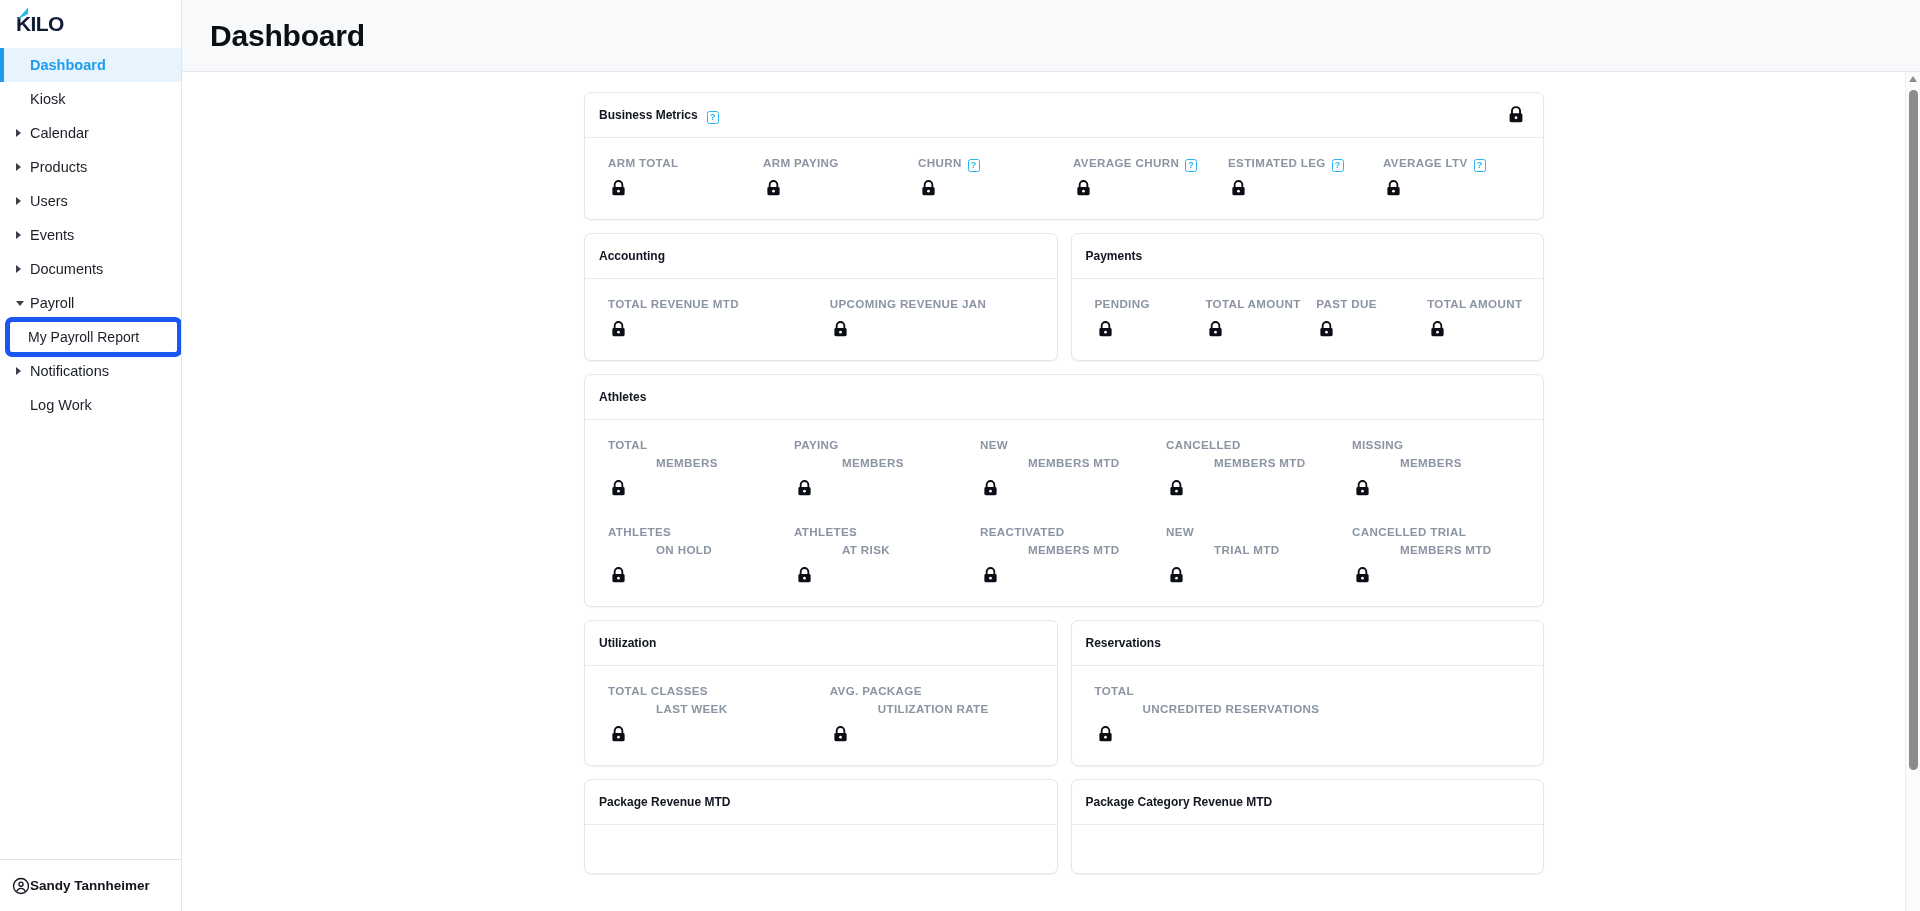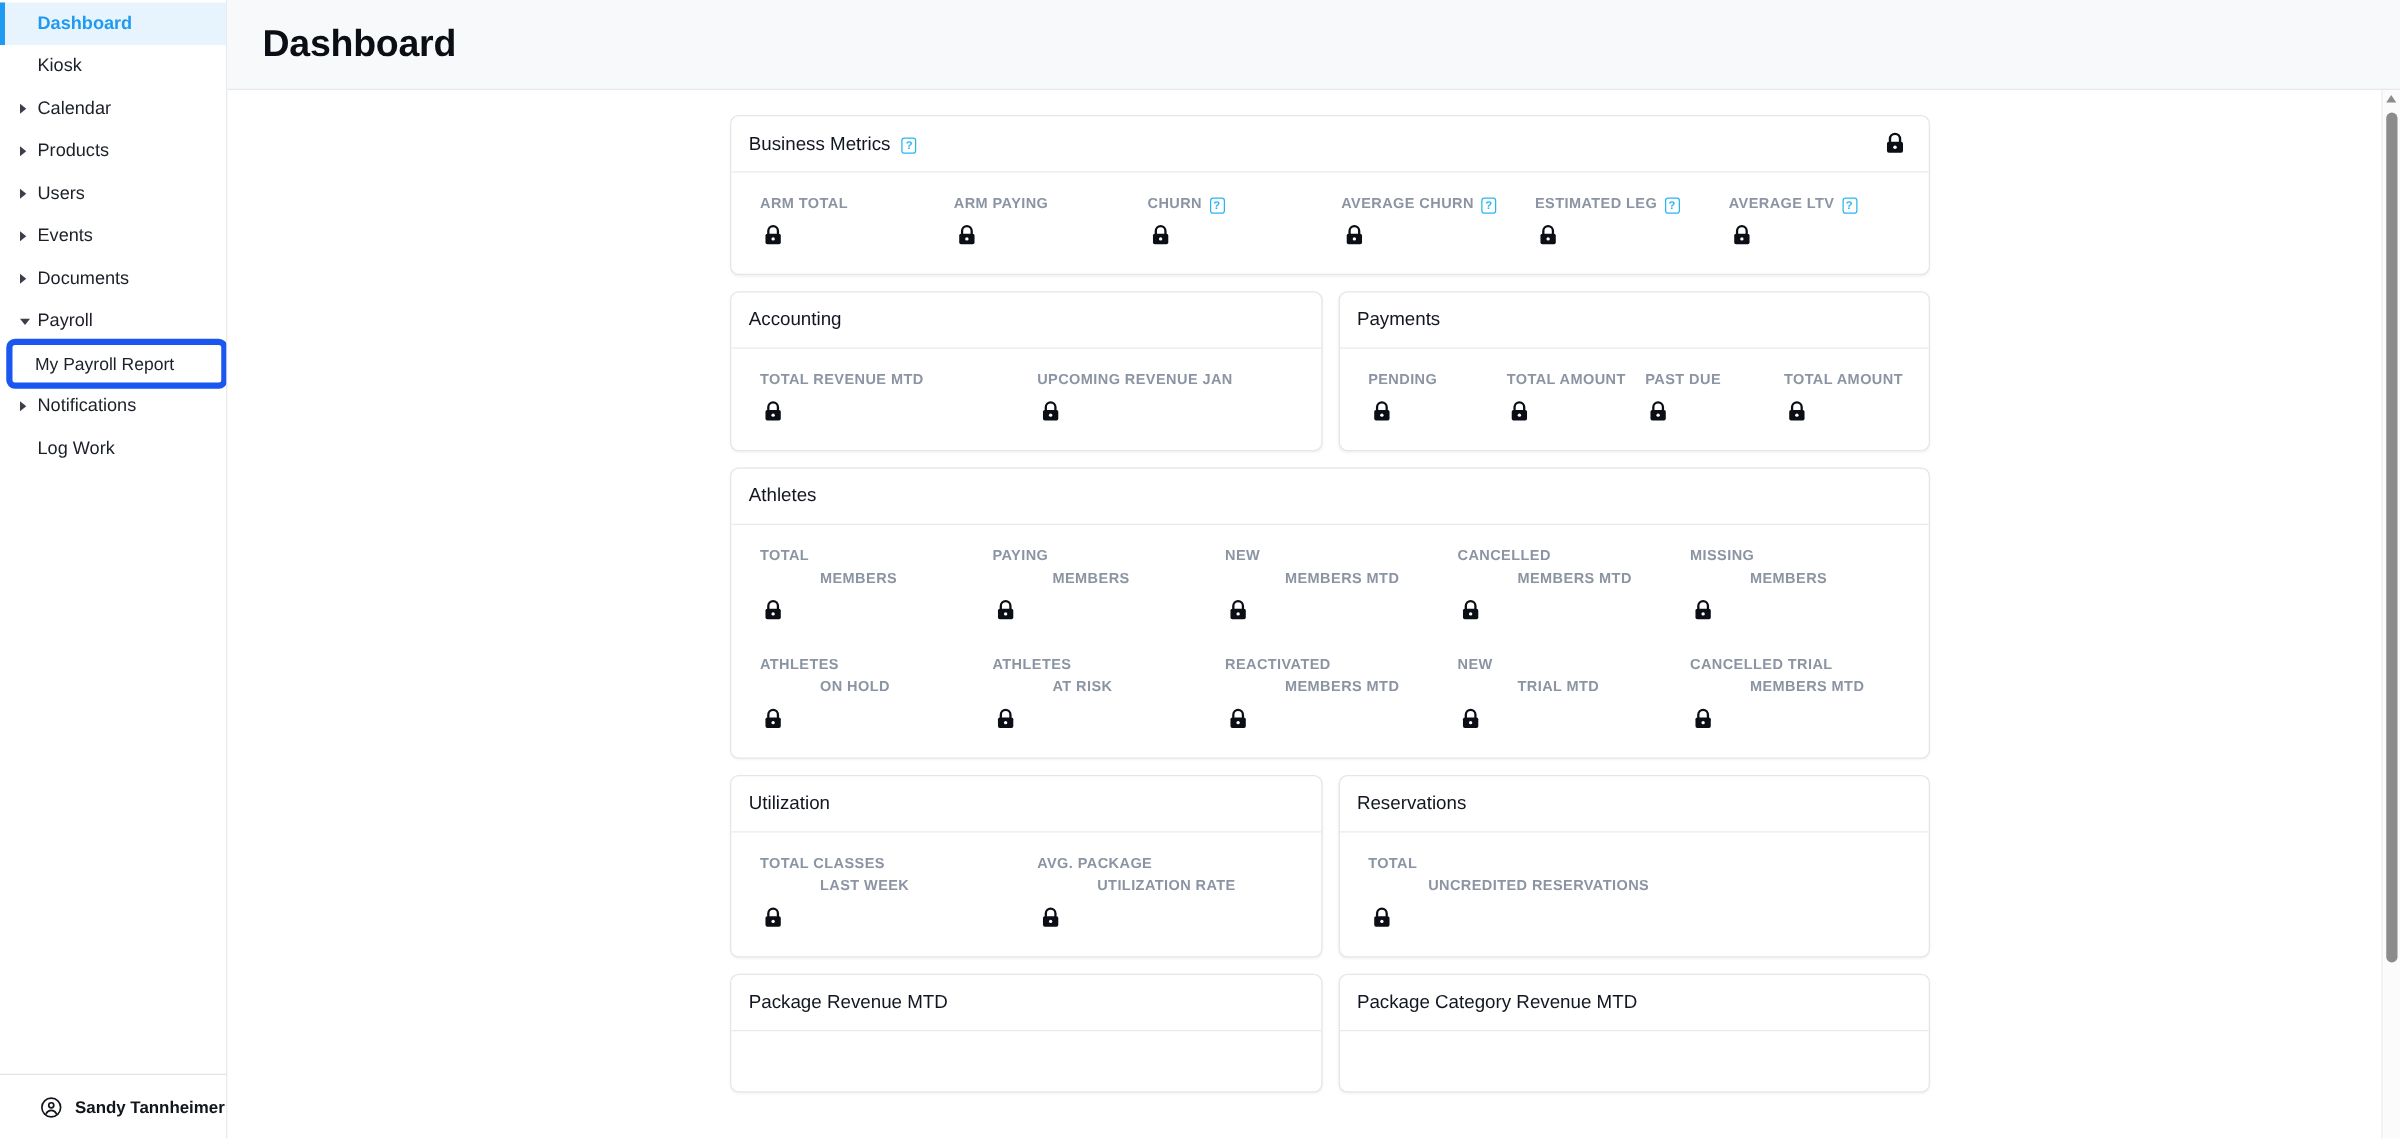--- a/index.html
+++ b/index.html
@@ -121,22 +121,21 @@
     outline: 5px solid #1a56f0;
     outline-offset: 0px;
     border: 2px solid #ffffff;
   }
 
   .user-bar {
     flex: 0 0 52px;
     border-top: 1px solid #e2e4e8;
     display: flex;
     align-items: center;
-    gap: 10px;
-    padding-left: 32px;
+    padding-left: 12px;
     cursor: pointer;
   }
   .avatar-ic { width: 18px; height: 18px; flex: 0 0 18px; }
   .user-name { font-size: 13.5px; font-weight: 700; color: #11151c; }
 
   
   #main {
     flex: 1 1 auto;
     height: 911px;
     display: flex;
@@ -190,22 +189,22 @@
     overflow: hidden;
   }
   .card-head {
     height: 45px;
     display: flex;
     align-items: center;
     padding: 0 16px 0 14px;
     border-bottom: 1px solid #e8eaee;
   }
   .card-title {
-    font-size: 15px;
-    font-weight: 400;
+    font-size: 12px;
+    font-weight: 700;
     color: #121621;
   }
   .head-help { margin-left: 9px; }
   .head-lock { margin-left: auto; display: flex; align-items: center; }
 
   .card-body { padding: 16px 14px 20px 14px; }
 
   .metrics {
     display: grid;
     gap: 0px 0px;
@@ -280,20 +279,26 @@
     background: #8c8c8c;
   }
 </style>
 </head>
 <body>
 
 <div id="app">
 
   <aside id="sidebar">
 
+    <div class="brand">
+      <span class="brand-logo">
+        <span class="accent"></span>
+        <span>KILO</span>
+      </span>
+    </div>
 
     <nav class="nav" id="nav-root">
         <div class="nav-item active">
           <span>Dashboard</span>
         </div>
         <div class="nav-item">
           <span>Kiosk</span>
         </div>
         <div class="nav-item">
           <span class="caret"></span>

